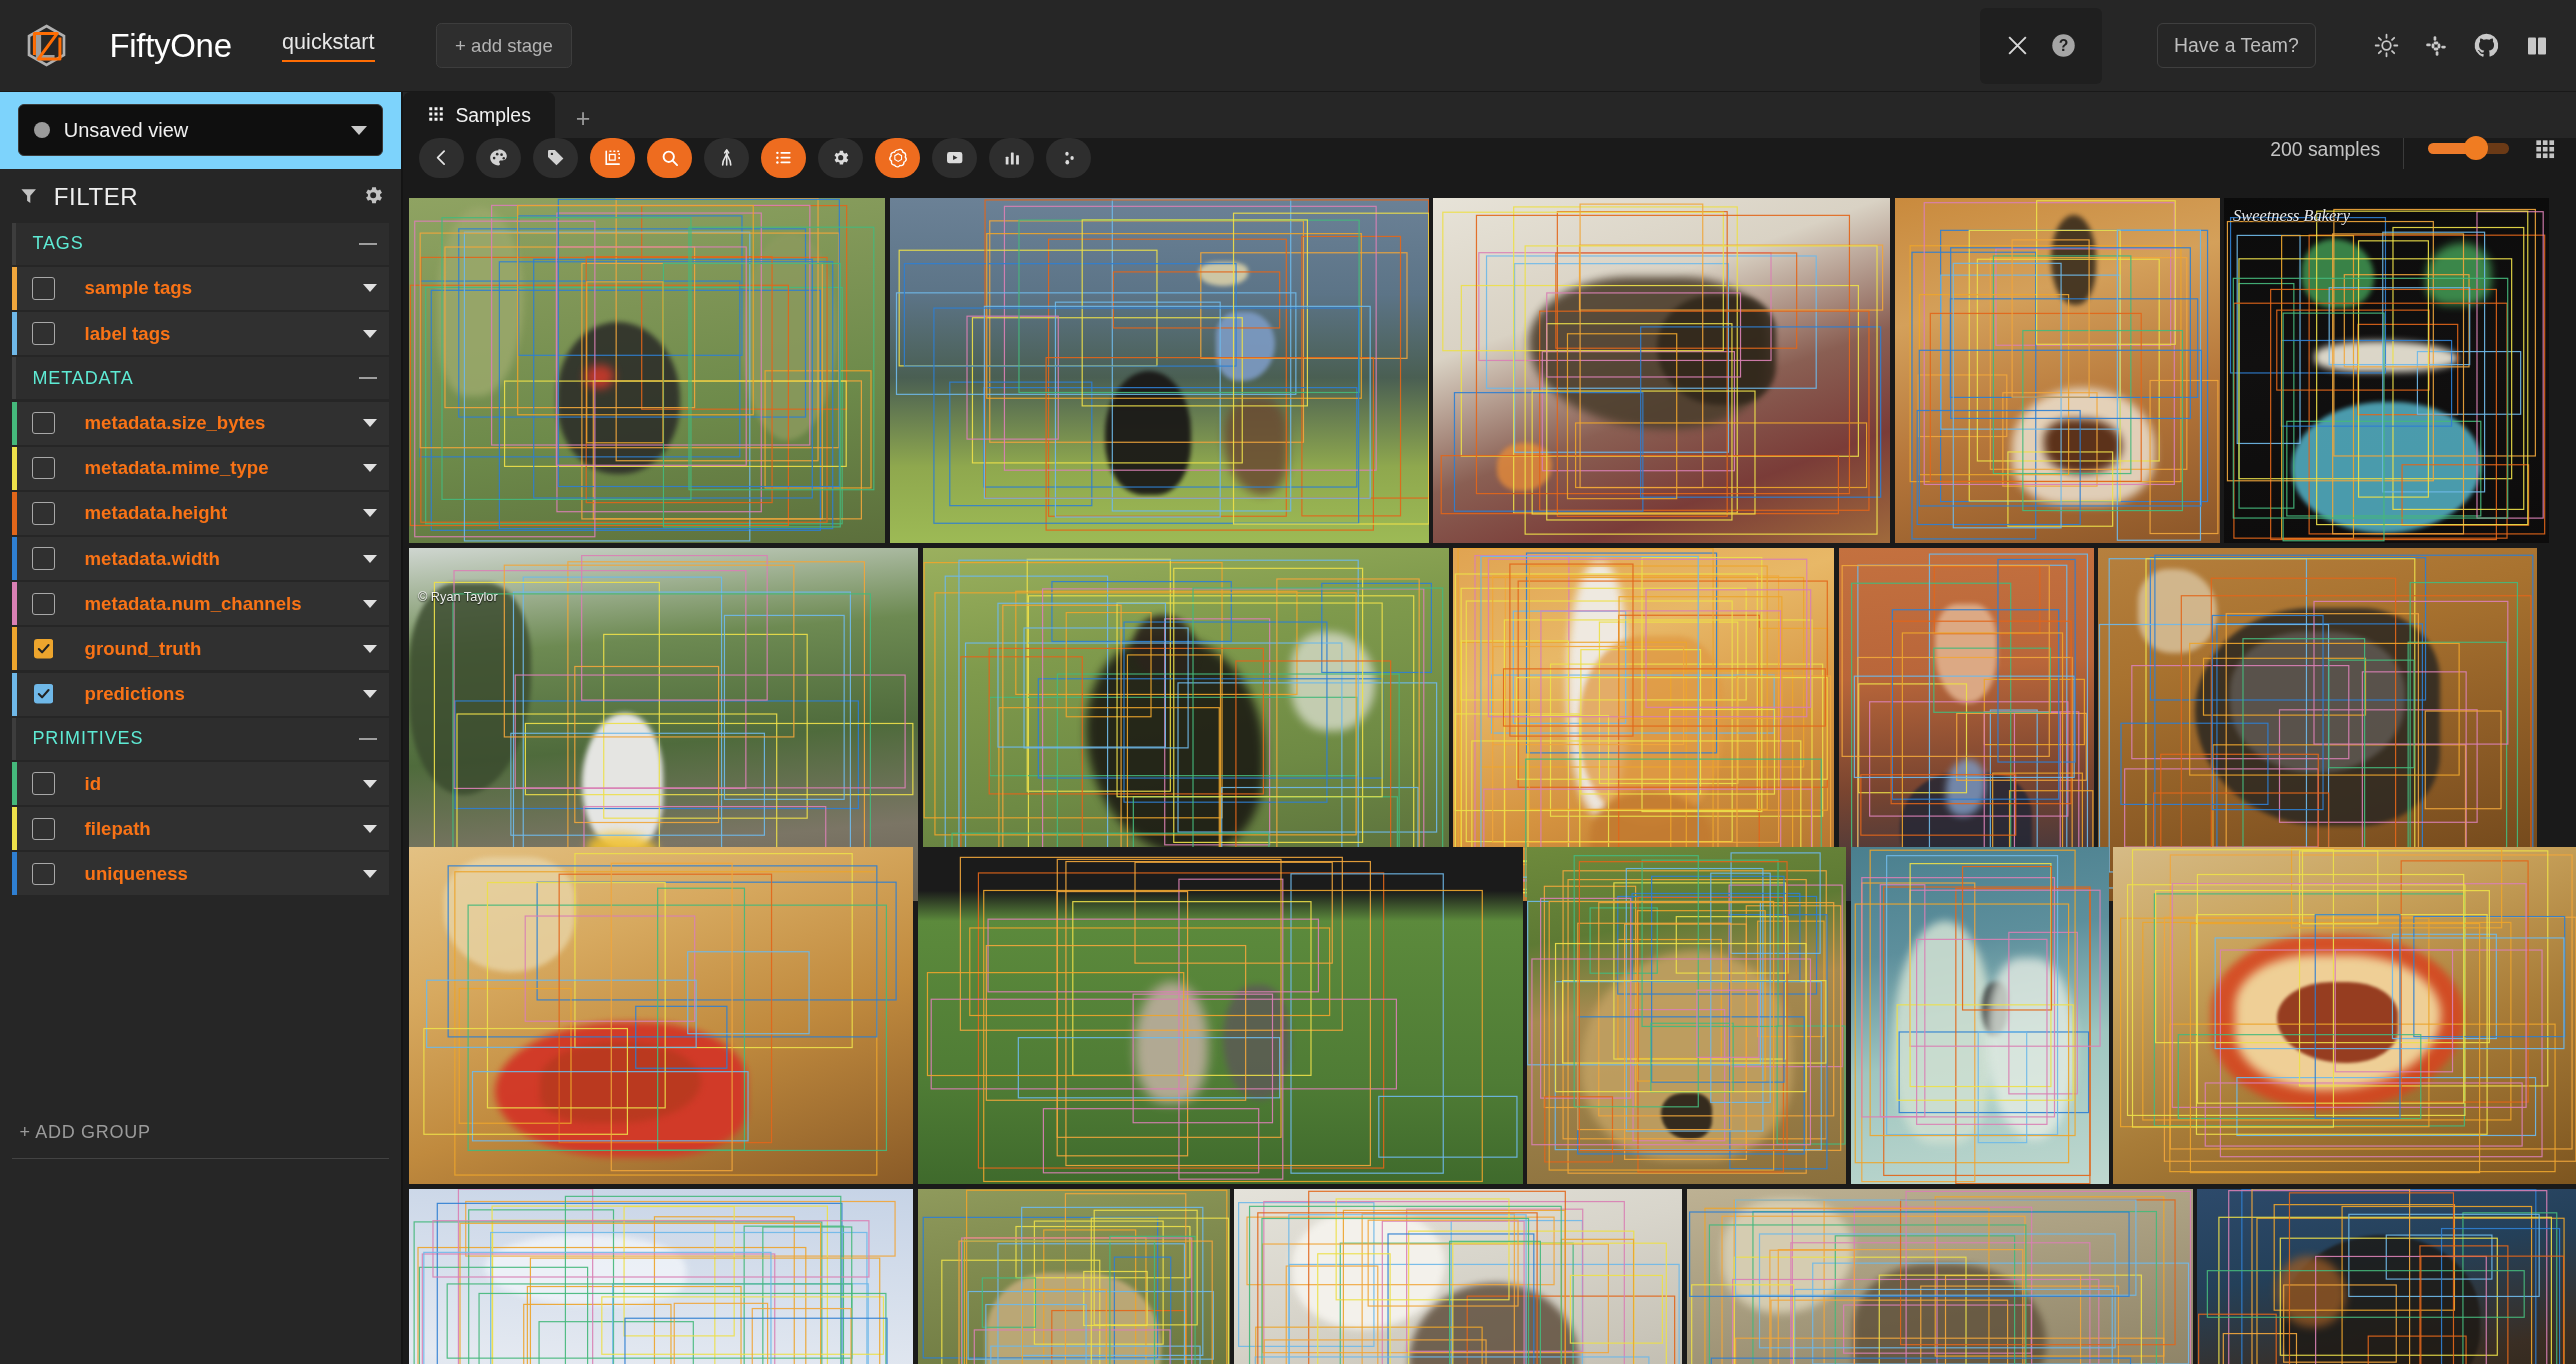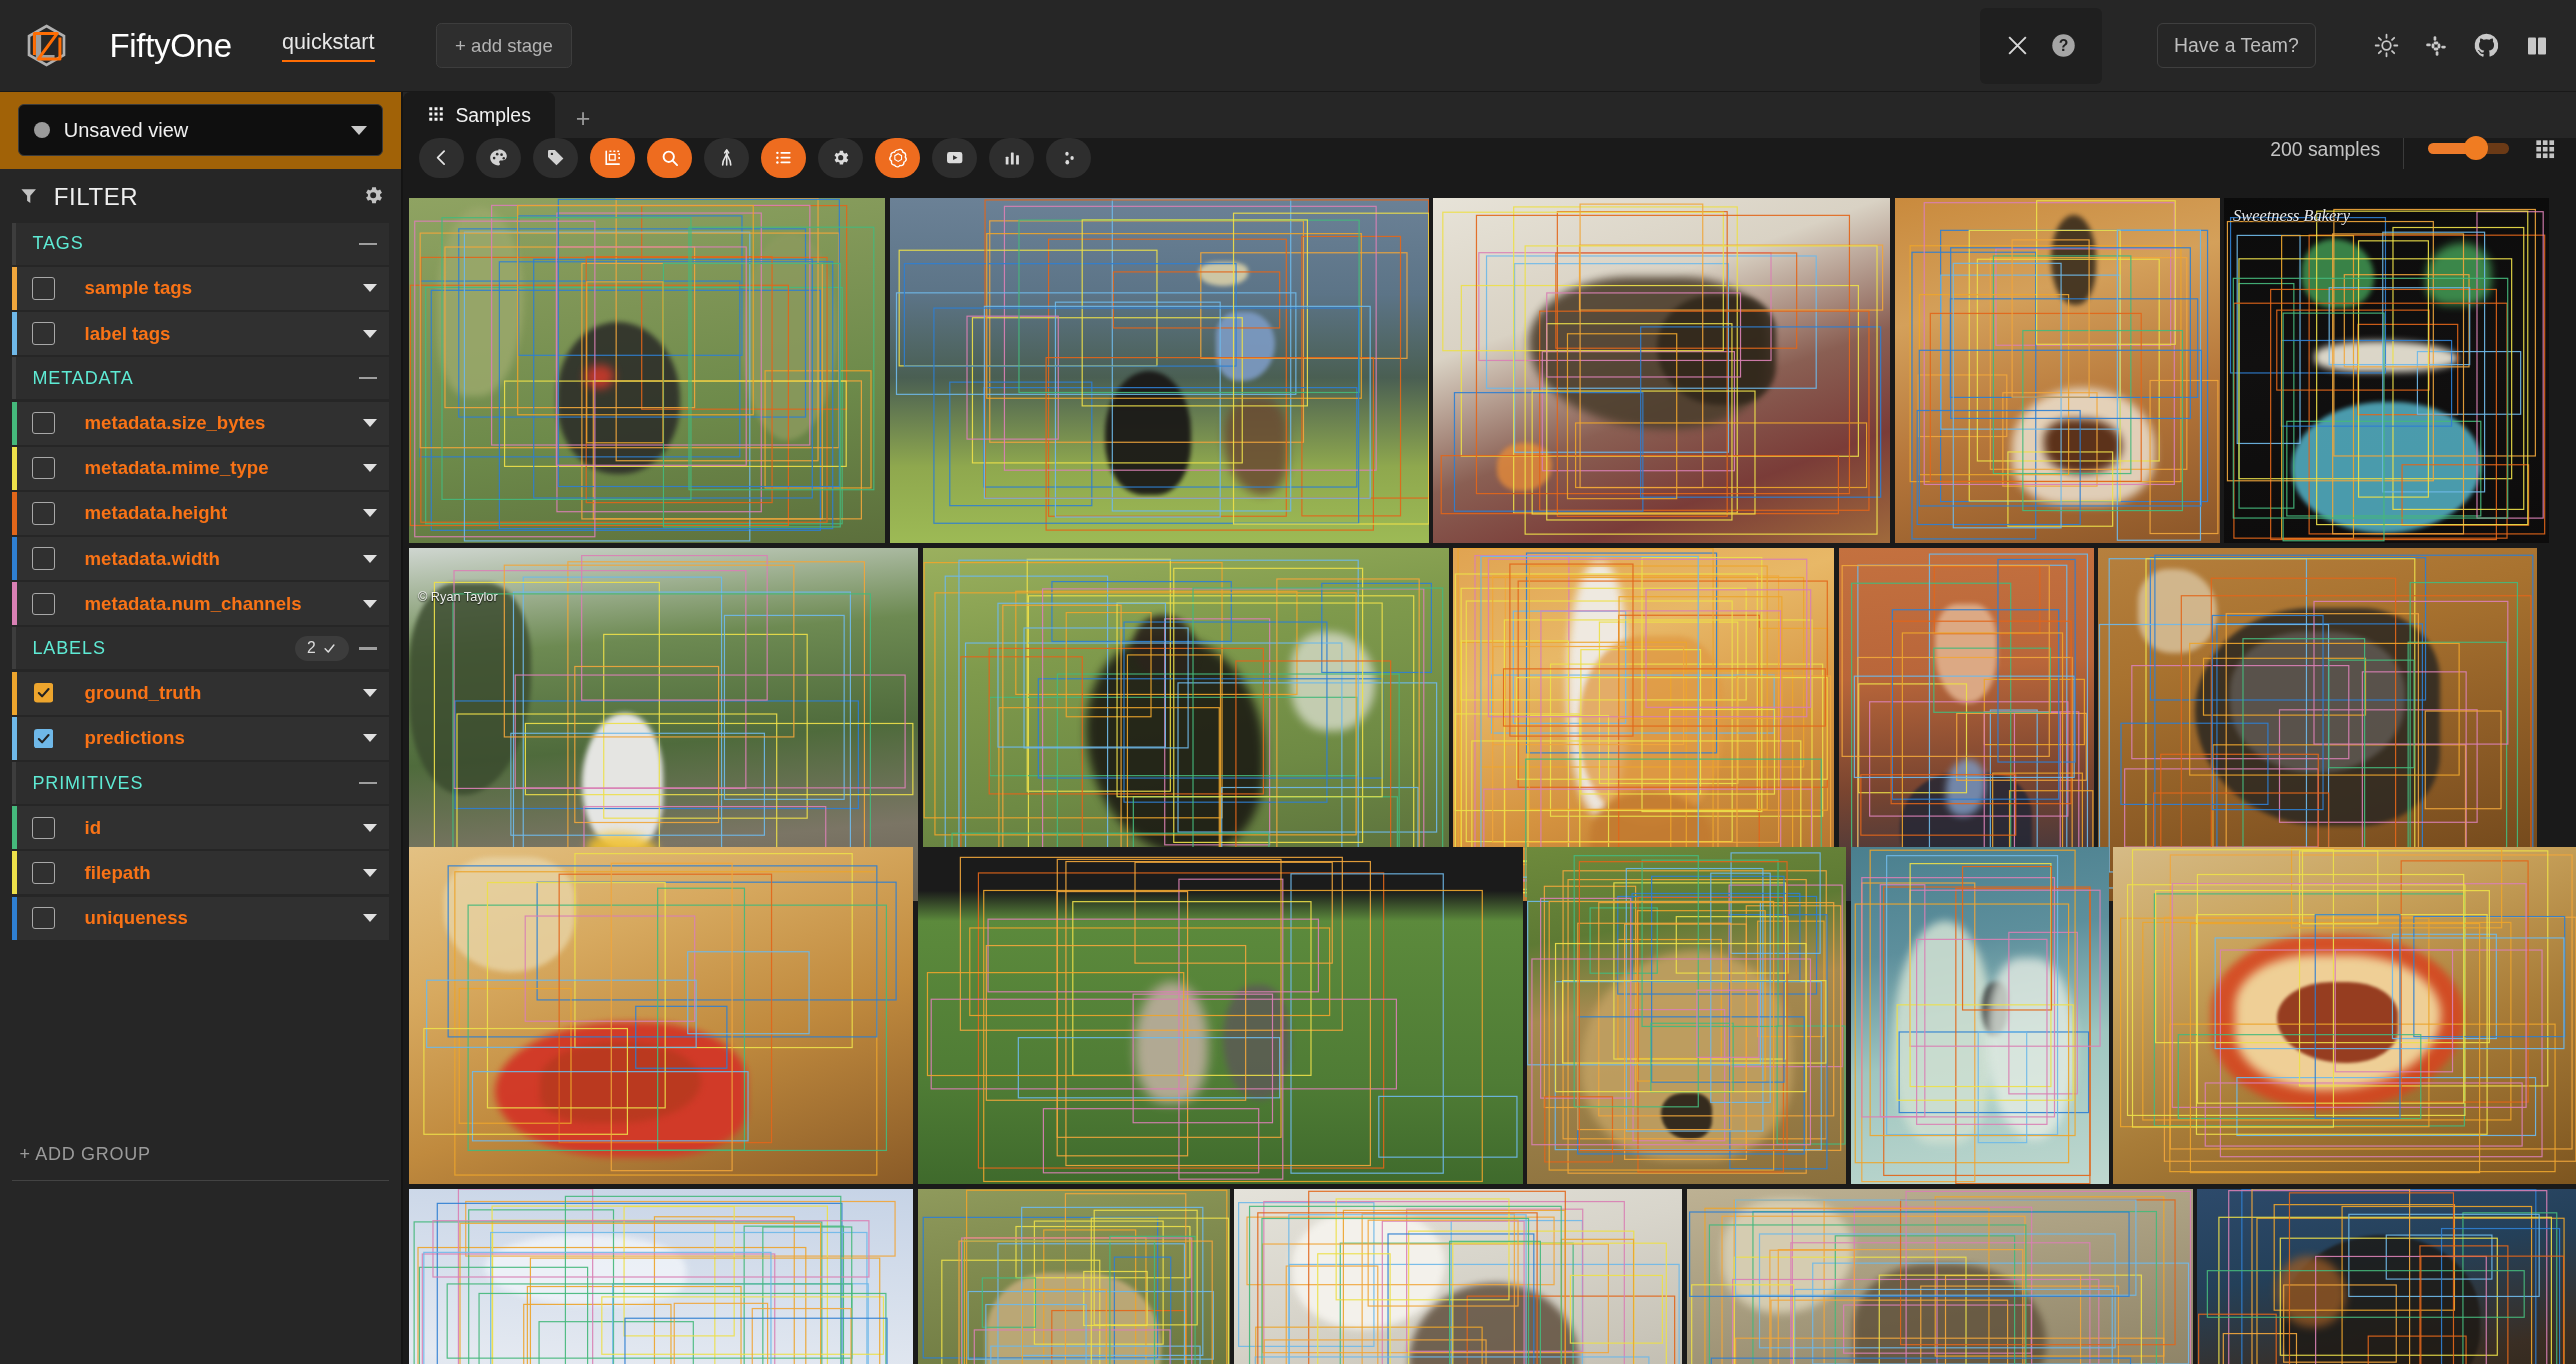--- a/index.html
+++ b/index.html
@@ -59,21 +59,21 @@
   
   #body { flex: 1 1 auto; display: flex; min-height: 0; }
 
   
   #sidebar {
     width: 403px; min-width: 403px;
     background: #262626;
     display: flex; flex-direction: column;
     border-right: 2.2px solid #141414;
   }
-  #view-select-wrap { background: #a16207; padding: 12px 18px 13.4px 18px; }
+  #view-select-wrap { background: #7dd3fc; padding: 12px 18px 13.4px 18px; }
   #view-select {
     background: #0f0f0f; border: 0.7px solid #3a3a3a; border-radius: 6px;
     height: 52px; display: flex; align-items: center;
     padding: 0 15px; cursor: pointer;
   }
   #view-dot { width: 16.4px; height: 16.4px; border-radius: 50%; background: #9a9a9a; flex:0 0 auto; }
   #view-label { color: #f0f0f0; font-size: 20px; margin-left: 13.4px; flex: 1 1 auto; }
   .caret-down {
     width: 0; height: 0; border-left: 8.2px solid transparent;
     border-right: 8.2px solid transparent; border-top: 9px solid #c9c9c9;
@@ -311,30 +311,20 @@
           <span class="color-bar" style="background:#2f7fd1"></span>
           <span class="cbox"></span>
           <span class="field-label">metadata.width</span>
           <span class="chev"></span>
         </div>
         <div class="field-row">
           <span class="color-bar" style="background:#d980b4"></span>
           <span class="cbox"></span>
           <span class="field-label">metadata.num_channels</span>
           <span class="chev"></span>
-        </div>
-        <div class="group-head">
-          <span class="group-title">LABELS</span>
-          <span class="group-count">
-            <span>2</span>
-            <svg width="15" height="15" viewBox="0 0 24 24">
-              <path d="M5 12.5 L10 17.5 L19 6.5" stroke="#dcdcdc" stroke-width="2.4" fill="none" stroke-linecap="round" stroke-linejoin="round"></path>
-            </svg>
-          </span>
-          <span class="minus-icon"></span>
         </div>
         <div class="field-row">
           <span class="color-bar" style="background:#eda52d"></span>
           <span class="cbox checked">
             <svg viewBox="0 0 24 24">
               <rect width="24" height="24" rx="4" fill="#eda52d"></rect>
               <path d="M6 12.5 L10 16.5 L18 7.5" stroke="#222" stroke-width="2.6" fill="none" stroke-linecap="round" stroke-linejoin="round"></path>
             </svg>
           </span>
           <span class="field-label">ground_truth</span>

